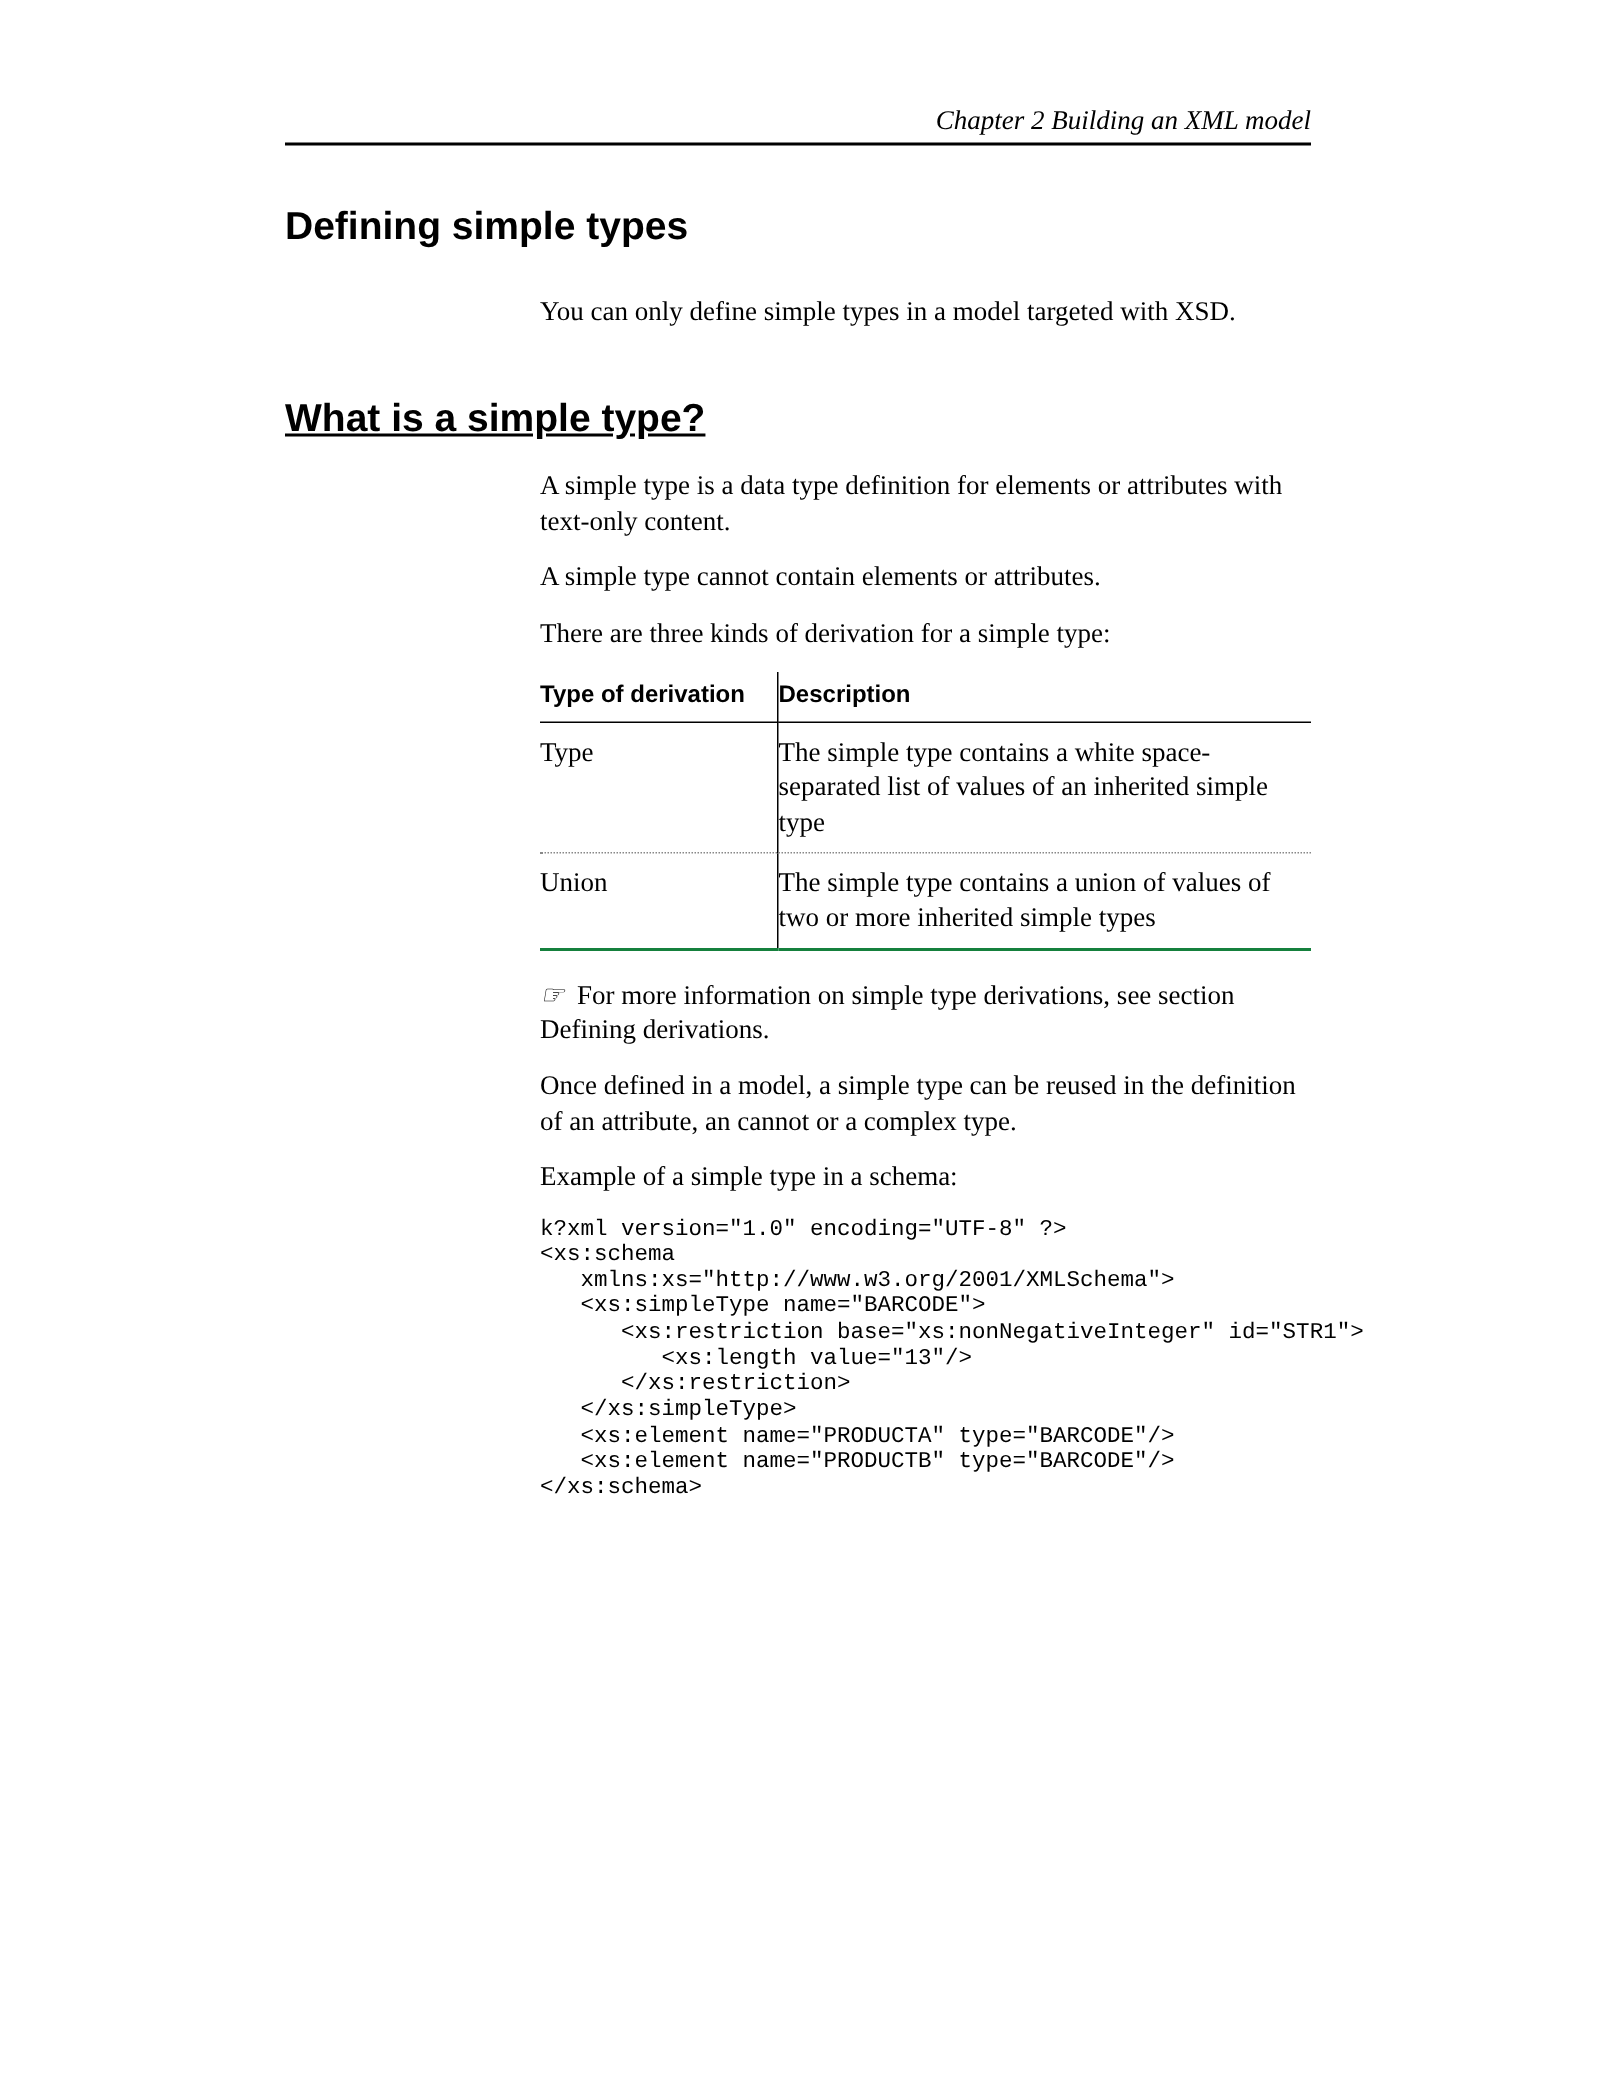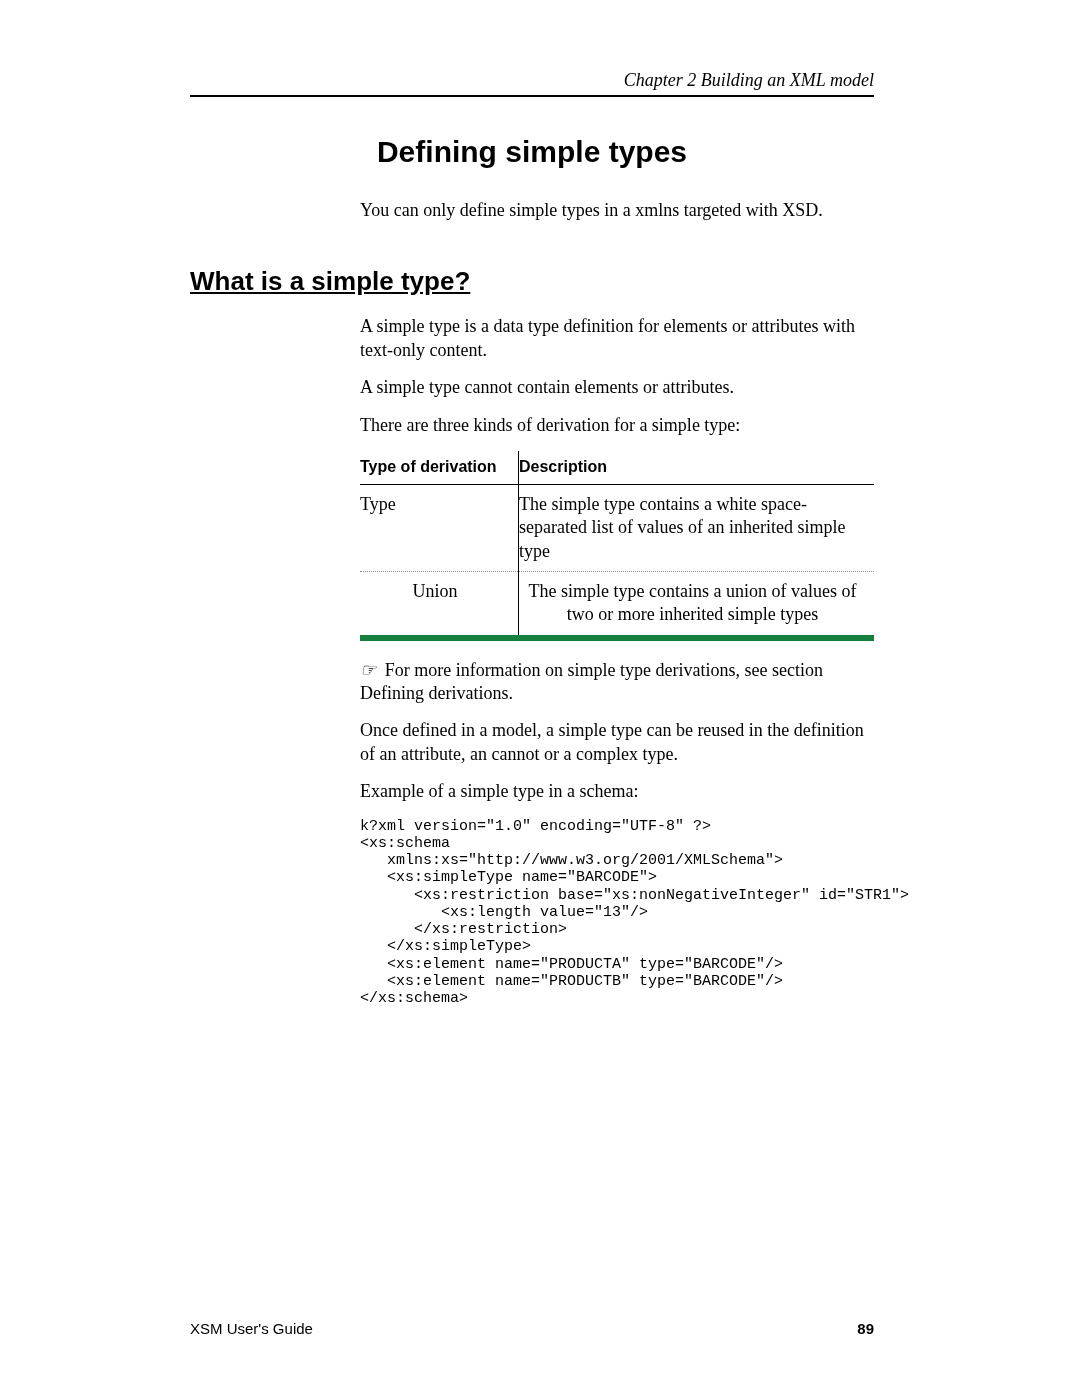--- a/index.html
+++ b/index.html
@@ -21,23 +21,22 @@
     text-align: right;
     font-style: italic;
     font-size: 18px;
     border-bottom: 2px solid #000;
     padding-bottom: 4px;
     margin-bottom: 38px;
   }
   h1.page-title {
     font-family: Arial, Helvetica, sans-serif;
     font-weight: bold;
-    font-size: 30px;
+    font-size: 26px;
     margin: 0 0 30px 0;
-    text-align: center;
   }
   .body-text {
     margin-left: 170px;
     font-size: 18px;
     line-height: 1.3;
   }
   .body-text p {
     margin: 0 0 14px 0;
   }
   h2.section-title {
@@ -61,22 +60,21 @@
     padding: 6px 6px 6px 0;
     border-bottom: 1px solid #000;
     margin-top: 26px;
   }
   table.deriv td {
     vertical-align: top;
     padding: 8px 8px 8px 0;
     border-bottom: 1px dotted #888;
   }
   table.deriv tr:last-child td {
-    border-bottom: 6px solid #15803d;
-    text-align: center;
+    border-bottom: 2px solid #15803d;
   }
   table.deriv td.col1 {
     width: 150px;
     border-right: 1px solid #000;
     padding-right: 8px;
   }
   table.deriv th.col1 {
     width: 150px;
     border-right: 1px solid #000;
   }
@@ -108,21 +106,21 @@
 </head>
 <body>
 
 <div class="page">
 
   <div class="running-head">Chapter 2  Building an XML model</div>
 
   <h1 class="page-title">Defining simple types</h1>
 
   <div class="body-text">
-    <p>You can only define simple types in a xmlns targeted with XSD.</p>
+    <p>You can only define simple types in a model targeted with XSD.</p>
   </div>
 
   <h2 class="section-title">What is a simple type?</h2>
 
   <div class="body-text">
     <p>A simple type is a data type definition for elements or attributes with text-only content.</p>
     <p>A simple type cannot contain elements or attributes.</p>
     <p>There are three kinds of derivation for a simple type:</p>
 
     <table class="deriv">
@@ -155,18 +153,14 @@
    &lt;xs:simpleType name="BARCODE"&gt;
       &lt;xs:restriction base="xs:nonNegativeInteger" id="STR1"&gt;
          &lt;xs:length value="13"/&gt;
       &lt;/xs:restriction&gt;
    &lt;/xs:simpleType&gt;
    &lt;xs:element name="PRODUCTA" type="BARCODE"/&gt;
    &lt;xs:element name="PRODUCTB" type="BARCODE"/&gt;
 &lt;/xs:schema&gt;</pre>
   </div>
 
-  <div class="footer">
-    <span>XSM User's Guide</span>
-    <span class="page-num">89</span>
-  </div>
 
 </div>
 
 </body></html>

